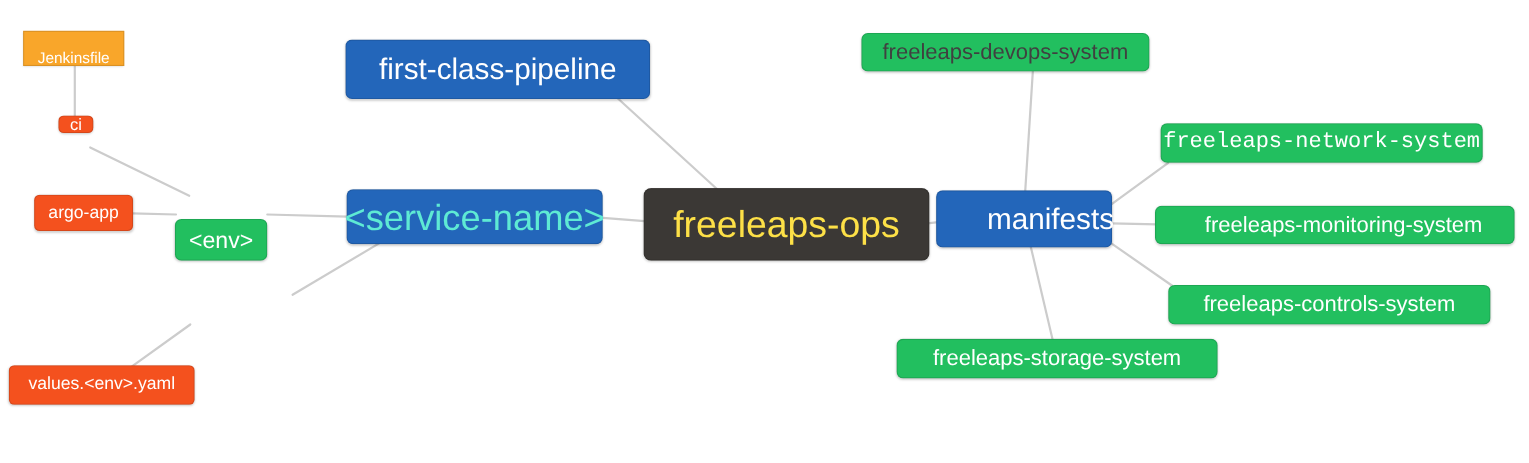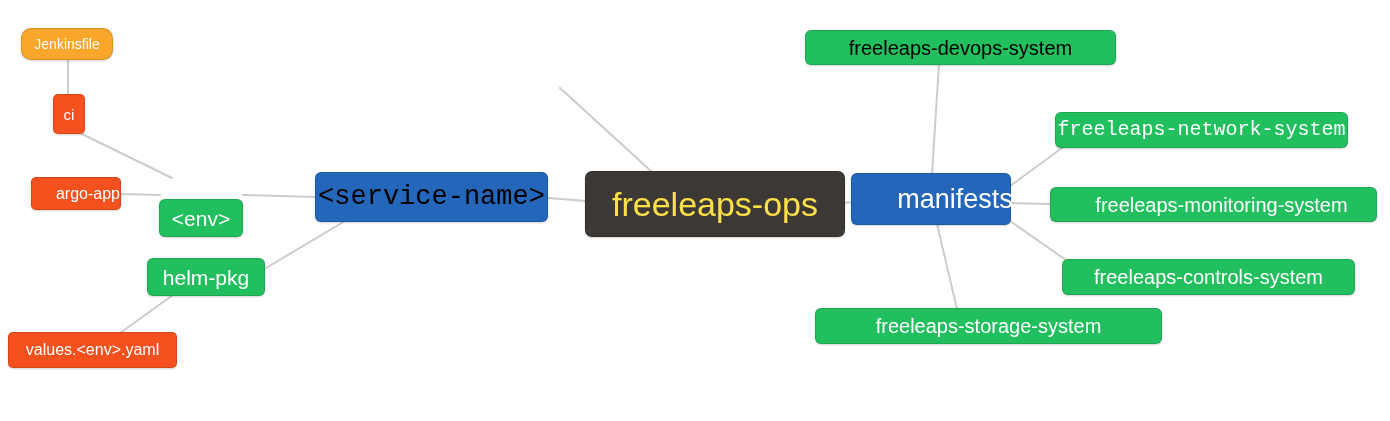--- a/index.html
+++ b/index.html
@@ -23,21 +23,21 @@
     white-space:nowrap;
     cursor:pointer;
     box-shadow:0 1px 2px rgba(0,0,0,0.18);
     border:1px solid rgba(0,0,0,0.12);
   }
   .node span{display:block;line-height:1;}
   .node.root   {background:var(--c-root);   border-radius:7px;}
   .node.primary{background:var(--c-primary);}
   .node.green  {background:var(--c-green);}
   .node.red    {background:var(--c-red);    border-radius:5px;}
-  .node.orange {background:var(--c-orange); border-radius:10px;}
+  .node.orange {background:var(--c-orange); border-radius:0;align-items:flex-end;}
 </style>
 </head>
 <body>
 
 <div id="stage" style="background: rgb(255, 255, 255);">
   <svg id="edges" xmlns="http://www.w3.org/2000/svg">
       <line x1="68" y1="59" x2="68" y2="106" stroke="#CCCCCC" stroke-width="2" stroke-linecap="round"></line>
       <line x1="82" y1="134" x2="172" y2="178" stroke="#CCCCCC" stroke-width="2" stroke-linecap="round"></line>
       <line x1="120" y1="194" x2="160" y2="195" stroke="#CCCCCC" stroke-width="2" stroke-linecap="round"></line>
       <line x1="243" y1="195" x2="316" y2="197" stroke="#CCCCCC" stroke-width="2" stroke-linecap="round"></line>
@@ -48,51 +48,51 @@
       <line x1="843" y1="203" x2="853" y2="202" stroke="#CCCCCC" stroke-width="2" stroke-linecap="round"></line>
       <line x1="939" y1="64" x2="932" y2="174" stroke="#CCCCCC" stroke-width="2" stroke-linecap="round"></line>
       <line x1="1010" y1="186" x2="1062" y2="148" stroke="#CCCCCC" stroke-width="2" stroke-linecap="round"></line>
       <line x1="1010" y1="203" x2="1052" y2="204" stroke="#CCCCCC" stroke-width="2" stroke-linecap="round"></line>
       <line x1="1010" y1="221" x2="1066" y2="260" stroke="#CCCCCC" stroke-width="2" stroke-linecap="round"></line>
       <line x1="937" y1="224" x2="957" y2="309" stroke="#CCCCCC" stroke-width="2" stroke-linecap="round"></line>
     </svg>
 <div class="node root" style="left: 585px; top: 171px; width: 260px; height: 66px; font-size: 34px; color: #fde047;">
       <span>freeleaps-ops</span>
     </div>
-    <div class="node primary" style="left: 315px; top: 172px; width: 233px; height: 50px; font-size: 27px; color: #000000; font-family: Liberation Mono, monospace;">
+    <div class="node primary" style="left: 314px; top: 36px; width: 277px; height: 54px; font-size: 27px; color: rgb(255, 255, 255);">
+      <span>first-class-pipeline</span>
+    </div>
+    <div class="node primary" style="left: 315px; top: 172px; width: 233px; height: 50px; font-size: 33px; color: #5eead4;">
       <span>&lt;service-name&gt;</span>
     </div>
     <div class="node primary" style="left: 851px; top: 173px; width: 160px; height: 52px; font-size: 27px; color: rgb(255, 255, 255); padding-left: 48px;">
       <span>manifests</span>
     </div>
     <div class="node green" style="left: 159px; top: 176px; width: 84px; height: 38px; font-size: 21px; color: rgb(255, 255, 255); margin-top: 23px;">
       <span>&lt;env&gt;</span>
     </div>
-    <div class="node green" style="left: 147px; top: 258px; width: 118px; height: 38px; font-size: 21px; color: rgb(255, 255, 255);">
-      <span>helm-pkg</span>
-    </div>
-    <div class="node green" style="left: 805px; top: 30px; width: 311px; height: 35px; font-size: 20px; color: #000000;">
+    <div class="node green" style="left: 783px; top: 30px; width: 262px; height: 35px; font-size: 20px; color: #404040;">
       <span>freeleaps-devops-system</span>
     </div>
     <div class="node green" style="left: 1055px; top: 112px; width: 293px; height: 36px; font-size: 20px; color: rgb(255, 255, 255); font-family: Liberation Mono, monospace;">
       <span>freeleaps-network-system</span>
     </div>
     <div class="node green" style="left: 1050px; top: 187px; width: 327px; height: 35px; font-size: 20px; color: rgb(255, 255, 255); padding-left: 16px;">
       <span>freeleaps-monitoring-system</span>
     </div>
     <div class="node green" style="left: 1062px; top: 259px; width: 293px; height: 36px; font-size: 20px; color: rgb(255, 255, 255); align-items: center;">
       <span>freeleaps-controls-system</span>
     </div>
-    <div class="node green" style="left: 815px; top: 308px; width: 347px; height: 36px; font-size: 20px; color: rgb(255, 255, 255);">
+    <div class="node green" style="left: 815px; top: 308px; width: 292px; height: 36px; font-size: 20px; color: rgb(255, 255, 255);">
       <span>freeleaps-storage-system</span>
     </div>
-    <div class="node red" style="left: 53px; top: 94px; width: 32px; height: 40px; font-size: 15px; color: rgb(255, 255, 255);">
+    <div class="node red" style="left: 53px; top: 105px; width: 32px; height: 16px; font-size: 15px; color: rgb(255, 255, 255);">
       <span>ci</span>
     </div>
-    <div class="node red" style="left: 31px; top: 177px; width: 90px; height: 33px; font-size: 16px; color: rgb(255, 255, 255); justify-content: flex-end;">
+    <div class="node red" style="left: 31px; top: 177px; width: 90px; height: 33px; font-size: 16px; color: rgb(255, 255, 255);">
       <span>argo-app</span>
     </div>
     <div class="node red" style="left: 8px; top: 332px; width: 169px; height: 36px; font-size: 16px; color: rgb(255, 255, 255);">
       <span>values.&lt;env&gt;.yaml</span>
     </div>
     <div class="node orange" style="left: 21px; top: 28px; width: 92px; height: 32px; font-size: 14px; color: rgb(255, 255, 255);">
       <span>Jenkinsfile</span>
     </div>
   </div>
 

